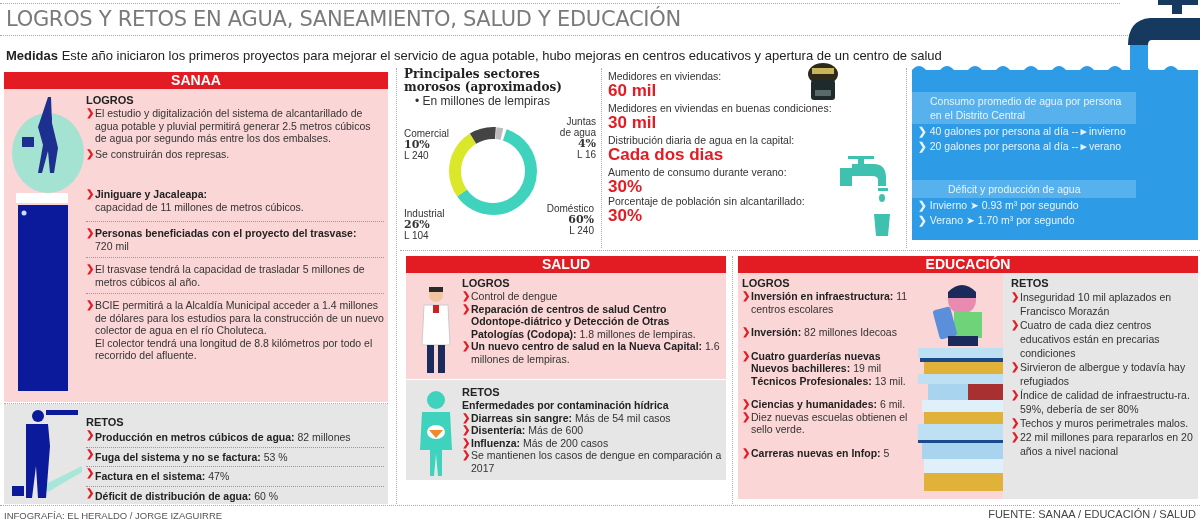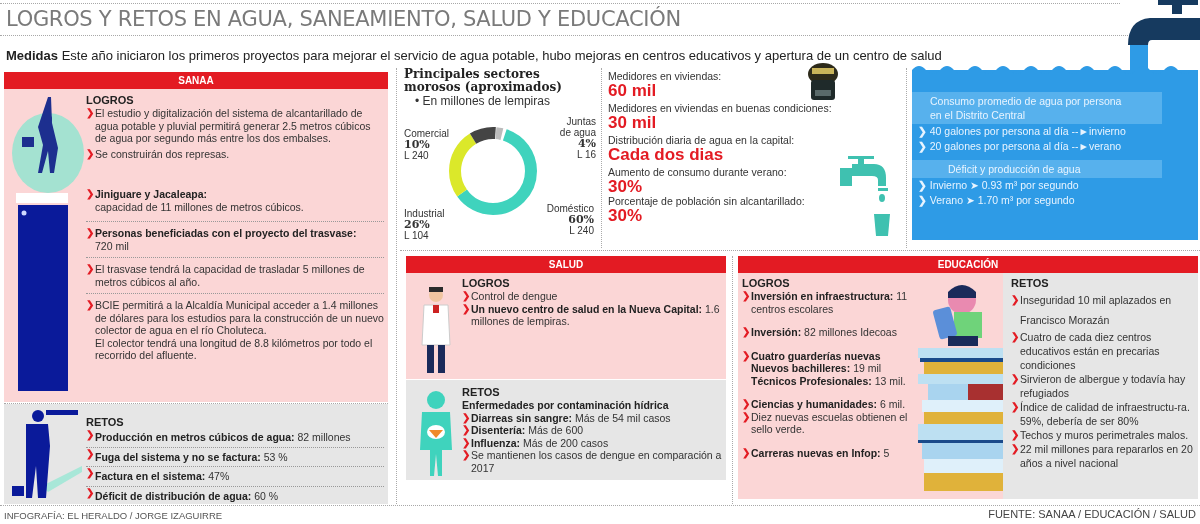--- a/index.html
+++ b/index.html
@@ -9,21 +9,21 @@
   #title-line-top { position: absolute; left: 0; top: 3px; width: 1120px; }
   #title-line-bot { position: absolute; left: 0; top: 35px; width: 1130px; }
   #subtitle { position: absolute; left: 6px; top: 41px; font-size: 13px; color: #222; white-space: nowrap; margin-top: 7px; }
   #subtitle b { font-weight: bold; }
 
   
   #faucet { position: absolute; left: 1120px; top: 0; width: 80px; height: 80px; }
 
   
   #sanaa { position: absolute; left: 4px; top: 72px; width: 384px; height: 432px; }
-  .red-bar { background: #e31b23; color: #fff; font-weight: bold; text-align: center; font-size: 10px; height: 17px; line-height: 17px; }
+  .red-bar { background: #e31b23; color: #fff; font-weight: bold; text-align: center; font-size: 14px; height: 17px; line-height: 17px; }
   #sanaa-logros { position: absolute; left: 0; top: 17px; width: 384px; height: 313px; background: #fbd6d6; }
   #sanaa-retos { position: absolute; left: 0; top: 332px; width: 384px; height: 100px; background: #e6e6e6; }
   .bullet-list { list-style: none; }
   .bullet-list li { position: relative; padding-left: 9px; line-height: 12.5px; font-size: 10.5px; color: #333; }
   .bullet-list li::before { content: "❯"; position: absolute; left: 0; top: 0; color: #e31b23; font-weight: bold; font-size: 10px; }
   .sec-head { font-weight: bold; font-size: 11px; color: #222; margin-bottom: 1px; }
   .sep { border-top: 1.5px dotted #999; margin: 5px 0; }
   .b { font-weight: bold; color: #222; }
 
   
@@ -33,21 +33,21 @@
   .donut-label { position: absolute; font-size: 10px; line-height: 11px; color: #333; }
   .donut-label b { font-family: "DejaVu Serif", serif; font-size: 11px; }
 
   
   #stats { position: absolute; left: 608px; top: 70px; width: 292px; height: 176px; }
   .stat-label { font-size: 10.5px; color: #333; line-height: 12px; }
   .stat-val { font-size: 17px; font-weight: bold; color: #e31b23; line-height: 17px; margin-bottom: 3px; }
 
   
   #water { position: absolute; left: 912px; top: 70px; width: 286px; height: 170px; background: #2e9be6; }
-  .water-head { background: #57b1ed; color: #e8f4ff; font-size: 10.5px; padding: 2px 0 2px 18px; line-height: 14px; width: 250px; }
+  .water-head { background: #57b1ed; color: #e8f4ff; font-size: 10.5px; padding: 2px 0 2px 18px; line-height: 14px; width: 224px; }
   .water-line { color: #e8f4ff; font-size: 10.5px; line-height: 15px; padding-left: 6px; }
   .water-line::before { content: "❯ "; font-weight: bold; }
 
   
   #salud { position: absolute; left: 406px; top: 256px; width: 320px; height: 248px; }
   #salud-logros { position: absolute; left: 0; top: 17px; width: 320px; height: 106px; background: #fbd6d6; }
   #salud-retos { position: absolute; left: 0; top: 124px; width: 320px; height: 100px; background: #e6e6e6; }
 
   
   #edu { position: absolute; left: 738px; top: 256px; width: 460px; height: 248px; }
@@ -190,21 +190,21 @@
 <div class="vdots" style="left:906px;top:68px;height:180px;"></div>
 
 <section id="water">
   <svg style="position:absolute;left:0;top:-8px;" width="286" height="14">
     <path d="M0 8 Q7 0 14 8 T28 8 T42 8 T56 8 T70 8 T84 8 T98 8 T112 8 T126 8 T140 8 T154 8 T168 8 T182 8 T196 8 T210 8 T224 8 T238 8 T252 8 T266 8 T280 8 L286 14 L0 14 Z" fill="#2e9be6"></path>
   </svg>
   <div style="padding-top:22px;">
     <div class="water-head"><span>Consumo promedio de  agua por persona</span><br><span>en el Distrito Central</span></div>
     <div class="water-line">40 galones por persona al día --►invierno</div>
     <div class="water-line">20 galones por persona al día --►verano</div>
-    <div class="water-head" style="margin-top:6px;padding-left:36px;">Déficit y producción de  agua</div>
+    <div class="water-head" style="margin-top:26px;padding-left:36px;">Déficit y producción de  agua</div>
     <div class="water-line">Invierno  ➤  0.93 m³ por segundo</div>
     <div class="water-line">Verano   ➤  1.70 m³ por segundo</div>
   </div>
 </section>
 
 <div class="dots-h" style="position:absolute;left:400px;top:250px;width:800px;"></div>
 
 <section id="salud">
   <div class="red-bar">SALUD</div>
   <div id="salud-logros">
@@ -213,20 +213,21 @@
       <rect x="9" y="2" width="14" height="5" fill="#2b2b2b"></rect>
       <path d="M4 20 L28 20 L30 60 L2 60 Z" fill="#fff" stroke="#ccc"></path>
       <rect x="13" y="20" width="6" height="8" fill="#c22"></rect>
       <rect x="7" y="60" width="7" height="28" fill="#1a2a5a"></rect>
       <rect x="18" y="60" width="7" height="28" fill="#1a2a5a"></rect>
     </svg>
     <div style="position:absolute;left:56px;top:4px;width:260px;">
       <div class="sec-head">LOGROS</div>
       <ul class="bullet-list">
         <li><span class="b"></span><span>Control  de dengue</span></li>
+        <li><span class="b">Reparación de centros de salud Centro Odontope-diátrico y Detección de Otras Patologías (Codopa):</span><span> 1.8 millones de lempiras.</span></li>
         <li><span class="b">Un nuevo centro de salud en la Nueva Capital:</span><span> 1.6 millones de lempiras.</span></li>
       </ul>
     </div>
   </div>
   <div id="salud-retos">
     <svg style="position:absolute;left:10px;top:10px;" width="40" height="88">
       <circle cx="20" cy="10" r="9" fill="#3fd3bd"></circle>
       <path d="M6 22 L34 22 L36 60 L26 60 L26 86 L22 86 L20 64 L18 86 L14 86 L14 60 L4 60 Z" fill="#3fd3bd"></path>
       <ellipse cx="20" cy="42" rx="9" ry="7" fill="#fff"></ellipse>
       <path d="M13 40 L27 40 L20 48 Z" fill="#f08a2a"></path>
@@ -279,21 +280,21 @@
     <rect x="0" y="146" width="90" height="16" fill="#bde0f2"></rect>
     <rect x="0" y="162" width="90" height="3" fill="#1a4a8a"></rect>
     <rect x="4" y="165" width="84" height="16" fill="#a9d4ef"></rect>
     <rect x="6" y="181" width="80" height="14" fill="#dff0fa"></rect>
     <rect x="6" y="195" width="80" height="18" fill="#e0b23a"></rect>
   </svg>
   <div id="edu-retos">
     <div style="position:absolute;left:8px;top:4px;width:184px;">
       <div class="sec-head">RETOS</div>
       <ul class="bullet-list">
-        <li style="line-height:20px;">Inseguridad 10 mil aplazados en Francisco Morazán</li>
+        <li style="line-height:14px;">Inseguridad 10 mil aplazados en Francisco Morazán</li>
         <li style="line-height:14px;">Cuatro de cada diez centros educativos están en precarias condiciones</li>
         <li style="line-height:14px;">Sirvieron de albergue y todavía hay refugiados</li>
         <li style="line-height:14px;">Índice de calidad de infraestructu-ra. 59%, debería de ser 80%</li>
         <li style="line-height:14px;">Techos y muros perimetrales malos.</li>
         <li style="line-height:14px;">22 mil millones para repararlos en 20 años a nivel nacional</li>
       </ul>
     </div>
   </div>
 </section>
 

